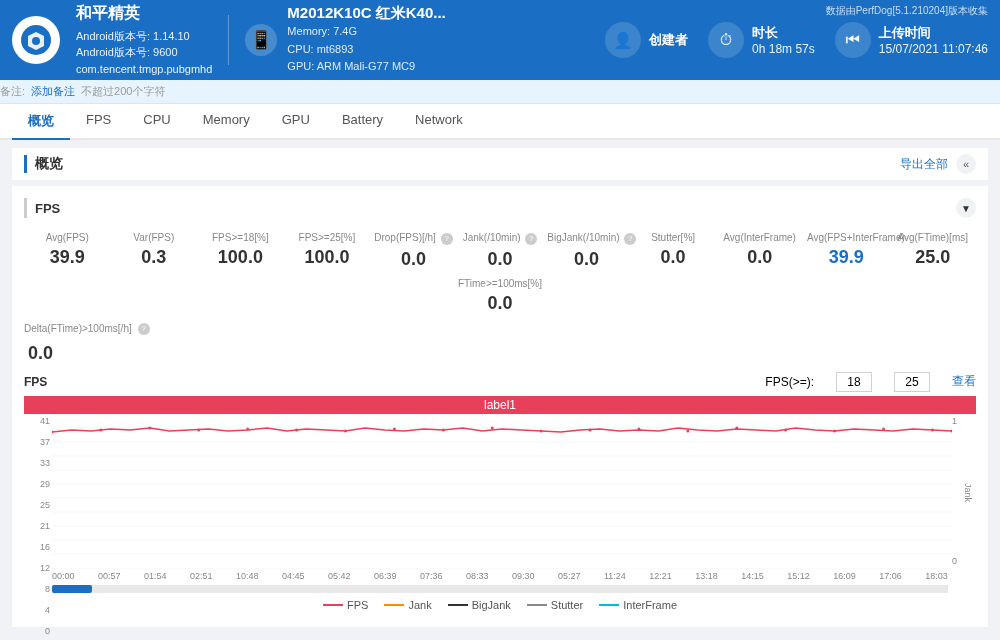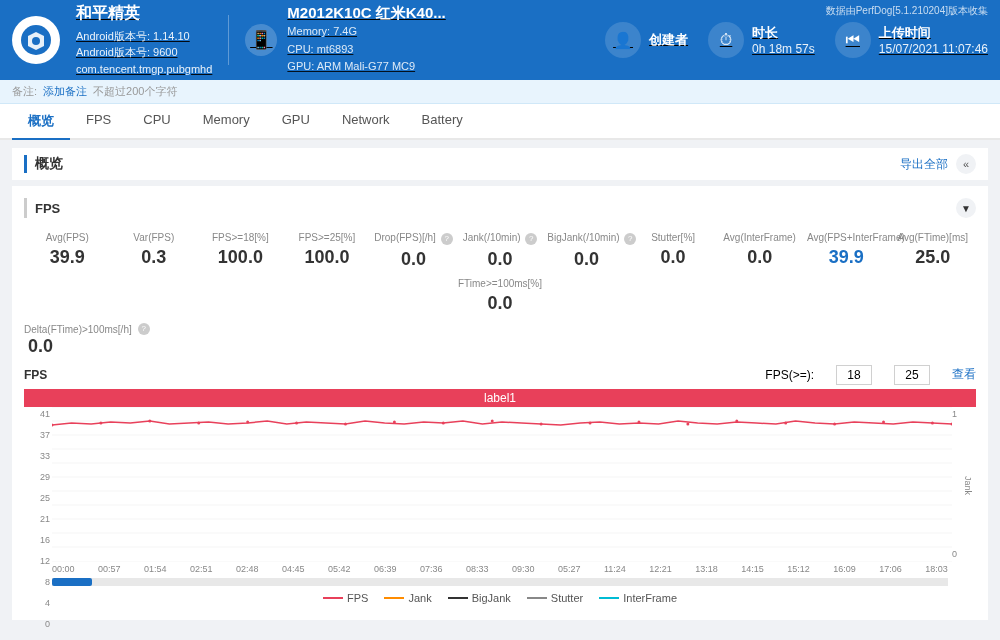--- a/index.html
+++ b/index.html
@@ -35,21 +35,21 @@
     .header-stats { display: flex; gap: 20px; margin-left: 10px; flex: 1; justify-content: flex-end; align-items: center; }
     .stat-item { display: flex; align-items: center; gap: 8px; color: white; }
     .stat-icon { width: 36px; height: 36px; background: rgba(255,255,255,0.15); border-radius: 50%; display: flex; align-items: center; justify-content: center; font-size: 16px; }
     .stat-text .stat-label { font-size: 13px; font-weight: bold; }
     .stat-text .stat-value { font-size: 12px; opacity: 0.9; }
     .header-top-note { position: absolute; top: 4px; right: 12px; color: rgba(255,255,255,0.8); font-size: 10px; }
 
     
     .note-bar {
       background: #e8f4fd;
-      padding: 4px 12px;
+      padding: 4px 0;
       font-size: 11px;
       color: #555;
       border-bottom: 1px solid #d0e8f8;
       display: flex; align-items: center; gap: 6px;
     }
     .note-bar span { color: #999; }
     .note-bar a { color: #1a6fc4; text-decoration: none; }
 
     
     .tabs {
@@ -80,21 +80,21 @@
     .fps-title { font-size: 13px; font-weight: bold; color: #333; margin-bottom: 10px; border-left: 3px solid #ccc; padding-left: 8px; display: flex; align-items: center; justify-content: space-between; }
     .fps-title .collapse-btn { width: 20px; height: 20px; background: #f0f2f5; border-radius: 50%; display: flex; align-items: center; justify-content: center; cursor: pointer; font-size: 10px; }
     
     .metrics-row { display: flex; gap: 0; margin-bottom: 5px; flex-wrap: wrap; }
     .metric-item { flex: 1; min-width: 80px; text-align: center; padding: 4px; }
     .metric-label { font-size: 10px; color: #888; margin-bottom: 4px; white-space: nowrap; }
     .metric-value { font-size: 18px; font-weight: bold; color: #333; }
     .metric-value.blue { color: #1a6fc4; }
     
     .delta-row { margin: 4px 0 8px 0; }
-    .delta-label { font-size: 10px; color: #888; margin-bottom: 1px; display: flex; align-items: flex-end; gap: 4px; }
+    .delta-label { font-size: 10px; color: #888; margin-bottom: 8px; display: flex; align-items: center; gap: 4px; }
     .delta-value { font-size: 18px; font-weight: bold; color: #333; margin-left: 4px; }
 
     
     .chart-header { display: flex; align-items: center; justify-content: space-between; margin-bottom: 4px; }
     .chart-label { font-size: 12px; font-weight: bold; color: #333; }
     .fps-controls { display: flex; align-items: center; gap: 22px; font-size: 12px; }
     .fps-input { border: 1px solid #d0d0d0; padding: 2px 6px; width: 36px; text-align: center; font-size: 12px; }
     .fps-query-btn { color: #1a6fc4; cursor: pointer; font-size: 12px; }
     .chart-legend-bar { background: #e8405a; color: white; text-align: center; font-size: 12px; padding: 2px; margin-bottom: 0; }
 
@@ -107,21 +107,21 @@
     .legend-dot.stutter { background: #888; }
     .legend-dot.interframe { background: #00bcd4; }
 
     .help-icon { display: inline-flex; align-items: center; justify-content: center; width: 12px; height: 12px; border-radius: 50%; background: #ccc; color: white; font-size: 8px; cursor: pointer; margin-left: 2px; }
     
     
     .content::-webkit-scrollbar { width: 4px; }
     .content::-webkit-scrollbar-track { background: #f0f0f0; }
     .content::-webkit-scrollbar-thumb { background: #ccc; border-radius: 2px; }
 
-    .header-wrapper { position: relative; text-decoration: underline; }
+    .header-wrapper { position: relative; }
   </style>
 </head>
 <body>
 
 <div class="header-wrapper" style="position:relative;">
   <div class="header">
     <div class="header-logo">
       <svg viewBox="0 0 32 32" fill="none">
         <circle cx="16" cy="16" r="15" fill="#1a6fc4"></circle>
         <path d="M8 12 L16 8 L24 12 L24 22 L16 26 L8 22 Z" fill="white" opacity="0.9"></path>
@@ -176,22 +176,22 @@
   <a href="#">添加备注</a>
   <span>不超过200个字符</span>
 </div>
 
 <div class="tabs">
   <div class="tab-item active">概览</div>
   <div class="tab-item">FPS</div>
   <div class="tab-item">CPU</div>
   <div class="tab-item">Memory</div>
   <div class="tab-item">GPU</div>
+  <div class="tab-item">Battery</div>
   <div class="tab-item">Network</div>
-  <div class="tab-item">Battery</div>
 </div>
 
 <div class="content">
 
   <div style="background:white;display:flex;align-items:center;justify-content:space-between;padding:6px 12px;margin-bottom:6px;">
     <div style="display:flex;align-items:center;gap:8px;">
       <div style="width:3px;height:18px;background:#1a6fc4;"></div>
       <span style="font-size:14px;font-weight:bold;color:#333;">概览</span>
     </div>
     <div style="display:flex;align-items:center;gap:8px;">
@@ -347,21 +347,21 @@
       </div>
 
       <div style="position:absolute;right:0px;top:50%;transform:translateY(-50%) rotate(90deg);font-size:9px;color:#888;width:16px;text-align:center;">Jank</div>
     </div>
 
     <div style="display:flex;justify-content:space-between;padding:2px 28px 2px 28px;font-size:9px;color:#888;">
       <span>00:00</span>
       <span>00:57</span>
       <span>01:54</span>
       <span>02:51</span>
-      <span>02:48</span>
+      <span>10:48</span>
       <span>04:45</span>
       <span>05:42</span>
       <span>06:39</span>
       <span>07:36</span>
       <span>08:33</span>
       <span>09:30</span>
       <span>05:27</span>
       <span>11:24</span>
       <span>12:21</span>
       <span>13:18</span>

